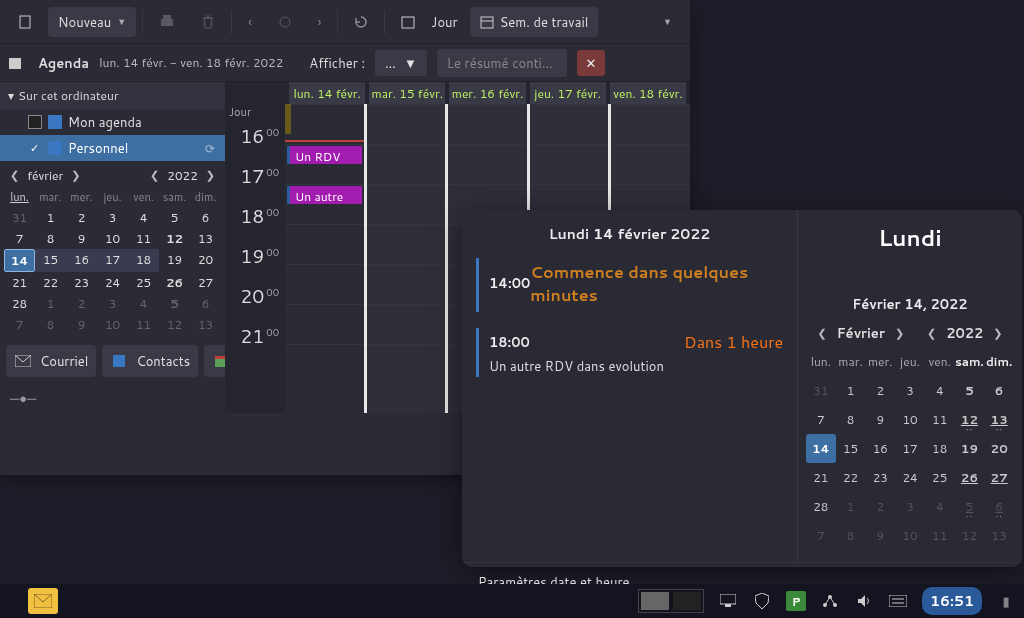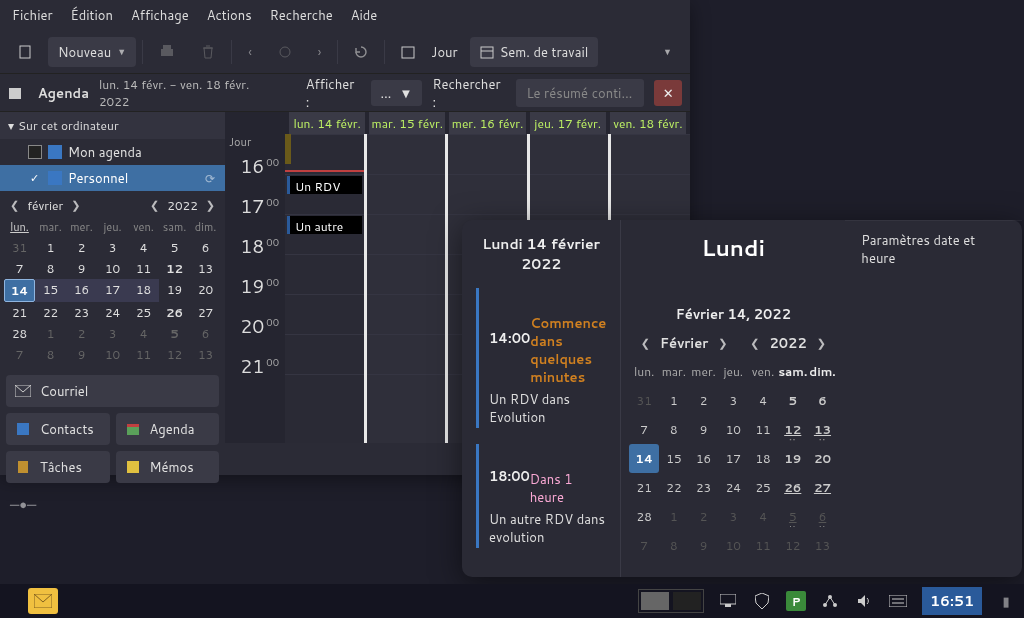--- a/index.html
+++ b/index.html
@@ -46,21 +46,21 @@
   .mc-arrow { cursor: pointer; font-size: 11px; opacity: .8; padding: 2px; }
   .mc-grid { display: grid; grid-template-columns: repeat(7, 1fr); text-align: center; gap: 0; }
   .mc-dow { color: #888; font-size: 11px; padding: 2px 0; }
   .mc-dow.today { text-decoration: underline; color: #ccc; }
   .mc-day { padding: 2px 0; cursor: pointer; }
   .mc-day.other { color: #666; }
   .mc-day.bold { font-weight: 700; }
   .mc-day.today { background: #3e6fa3; border-radius: 2px; color: #fff; font-weight: 700; border: 1px solid #8fb5e0; }
   .mc-day.sel { background: #3a3a50; }
 
-  .nav-buttons { padding: 6px; display: flex; flex-direction: column; gap: 6px; }
+  .nav-buttons { padding: 6px; display: flex; gap: 6px; }
   .nav-row { display: flex; gap: 6px; }
   .nav-btn { flex: 1; background: #3a3a46; border-radius: 4px; padding: 7px 8px; display: flex; align-items: center; gap: 8px; cursor: pointer; }
   .nav-btn .ico { width: 18px; height: 18px; display: inline-flex; align-items: center; justify-content: center; }
   .nav-btn.full { width: 100%; }
 
   .status-slider { padding: 6px 10px; opacity: .6; }
 
   .calendar-body { flex: 1; display: flex; background: #252530; }
   .tz-col { width: 60px; display: flex; flex-direction: column; padding-top: 22px; }
   .tz-label { font-size: 11px; color: #aaa; padding: 0 4px 2px; }
@@ -70,32 +70,32 @@
 
   .day-grid { flex: 1; position: relative; }
   .day-headers { display: flex; height: 22px; gap: 4px; padding: 0 4px; }
   .day-header { flex: 1; background: #3a3a46; display: flex; align-items: center; justify-content: center; font-size: 12px; color: #bef264; cursor: pointer; }
   .day-cols { display: flex; height: calc(100% - 22px); gap: 0; position: relative; }
   .day-col { flex: 1; border-left: 3px solid #e8e8e8; background: #2f2f3a; position: relative; }
   .day-col:first-child { border-left: none; background: #2a2a35; }
   .grid-line { position: absolute; left: 0; right: 0; height: 1px; background: #353542; }
   .busy-strip { position: absolute; left: 0; top: 0; width: 6px; background: #6a5a1a; height: 30px; }
   .now-line { position: absolute; left: 0; right: 0; height: 2px; background: #c04040; }
-  .event { position: absolute; left: 2px; right: 2px; background: #000000; color: #fff; font-size: 12px; padding: 2px 5px; border-left: 3px solid #2a5a9a; cursor: pointer; overflow: hidden; white-space: nowrap; }
+  .event { position: absolute; left: 2px; right: 2px; background: #a21caf; color: #fff; font-size: 12px; padding: 2px 5px; border-left: 3px solid #2a5a9a; cursor: pointer; overflow: hidden; white-space: nowrap; }
 
   
-  .gnome-popup { position: absolute; left: 462px; top: 220px; width: 560px; height: 357px; background: #2a2a35; border-radius: 10px; box-shadow: 0 6px 30px rgba(0,0,0,.5); display: flex; flex-direction: row; }
+  .gnome-popup { position: absolute; left: 462px; top: 210px; width: 560px; height: 357px; background: #2a2a35; border-radius: 10px; box-shadow: 0 6px 30px rgba(0,0,0,.5); display: flex; flex-direction: column; }
   .gp-body { flex: 1; display: flex; }
   .gp-left { flex: 1; padding: 14px 14px 8px; display: flex; flex-direction: column; }
   .gp-title { text-align: center; font-weight: 600; font-size: 14px; color: #eee; margin-bottom: 14px; }
   .gp-event { border-left: 3px solid #3a77c2; padding: 2px 0 2px 10px; margin-bottom: 16px; }
   .gp-event-row { display: flex; justify-content: space-between; align-items: center; margin-bottom: 4px; }
   .gp-time { font-weight: 600; font-size: 13px; color: #eee; }
-  .gp-status { font-size: 13px; color: #d08020; font-weight: 600; margin-top: 24px; }
-  .gp-status.gray { color: #f9a8d4; font-weight: 400; }
+  .gp-status { font-size: 16px; color: #d08020; font-weight: 600; }
+  .gp-status.gray { color: #f97316; font-weight: 400; }
   .gp-desc { font-size: 13px; color: #ddd; }
   .gp-right { width: 225px; padding: 12px 8px; border-left: 1px solid #3a3a46; }
   .gp-day-title { text-align: center; font-size: 22px; font-weight: 600; color: #fff; }
   .gp-day-sub { text-align: center; font-size: 13px; color: #eee; margin-bottom: 10px; font-weight: 600; margin-top: 42px; }
   .gp-nav { display: flex; align-items: center; justify-content: space-around; margin-bottom: 6px; }
   .gp-nav-group { display: flex; align-items: center; gap: 8px; }
   .gp-nav .lbl { font-weight: 600; }
   .gp-grid { display: grid; grid-template-columns: repeat(7, 1fr); text-align: center; font-size: 12px; }
   .gp-dow { color: #aaa; padding: 4px 0 6px; }
   .gp-dow.we { color: #eee; font-weight: 600; }
@@ -107,41 +107,33 @@
   .gp-day.underline { text-decoration: underline; }
 
   .gp-footer { padding: 10px 16px; font-size: 13px; color: #ddd; cursor: pointer; border-top: 1px solid rgba(255,255,255,.05); }
 
   
   .taskbar { position: absolute; left: 0; right: 0; bottom: 0; height: 34px; background: #141420; display: flex; align-items: center; padding: 0 8px; }
   .task-icon { width: 30px; height: 26px; display: flex; align-items: center; justify-content: center; margin-right: 6px; border-radius: 3px; cursor: pointer; }
   .task-icon.mail { background: #f0c040; color: #333; }
   .task-right { margin-left: auto; display: flex; align-items: center; gap: 14px; }
   .tray-icon { width: 20px; height: 20px; display: flex; align-items: center; justify-content: center; color: #ccc; cursor: pointer; }
-  .clock { background: #2a5a9a; color: #fff; padding: 4px 8px; font-weight: 600; font-size: 14px; border-radius: 0; cursor: pointer; }
+  .clock { background: #2a5a9a; color: #fff; padding: 4px 8px; font-weight: 600; font-size: 14px; border-radius: 10px; cursor: pointer; }
   .ws-switcher { display: flex; gap: 4px; border: 1px solid #444; padding: 2px; }
   .ws { width: 28px; height: 18px; background: #222; cursor: pointer; }
   .ws.active { background: #666; }
 
   svg { display: block; }
 </style>
 </head>
 <body>
 
 <div class="evolution">
 
 
-  <div class="menubar">
-    <div class="menuitem">Fichier</div>
-    <div class="menuitem">Édition</div>
-    <div class="menuitem">Affichage</div>
-    <div class="menuitem">Actions</div>
-    <div class="menuitem">Recherche</div>
-    <div class="menuitem">Aide</div>
-  </div>
 
   <div class="toolbar">
     <div class="tbtn flat">
       <svg width="14" height="14">
           <rect x="2" y="1" width="10" height="12" fill="none" stroke="#ccc"></rect>
         </svg>
     </div>
     <div class="tbtn">
       <span>Nouveau</span>
       <span class="caret">▼</span>
@@ -198,21 +190,20 @@
         <rect x="1" y="2" width="12" height="11" fill="#ccc"></rect>
       </svg>
     <span class="fb-label title">Agenda</span>
     <span class="fb-date">lun. 14 févr. - ven. 18 févr. 2022</span>
     <div style="width:6px"></div>
     <span class="fb-afficher">Afficher :</span>
     <div class="fb-dropdown">
       <span>…</span>
       <span class="caret">▼</span>
     </div>
-    <span class="fb-afficher">Rechercher :</span>
     <div class="fb-search" title="Le résumé conti…"><span>Le résumé conti…</span></div>
     <div class="fb-clear">✕</div>
   </div>
 
   <div class="main">
 
     <div class="sidebar">
       <div class="sec-header">
         <span>▾</span>
         <span>Sur cet ordinateur</span>
@@ -449,21 +440,20 @@
 <div class="gnome-popup">
   <div class="gp-body">
     <div class="gp-left">
       <div class="gp-title">Lundi 14 février 2022</div>
       <div id="gp-events">
           <div class="gp-event">
             <div class="gp-event-row">
               <span class="gp-time">14:00</span>
               <span class="gp-status ">Commence dans quelques minutes</span>
             </div>
-            <div class="gp-desc">Un RDV dans Evolution</div>
           </div>
           <div class="gp-event">
             <div class="gp-event-row">
               <span class="gp-time">18:00</span>
               <span class="gp-status gray">Dans 1 heure</span>
             </div>
             <div class="gp-desc">Un autre RDV dans evolution</div>
           </div>
         </div>
     </div>

